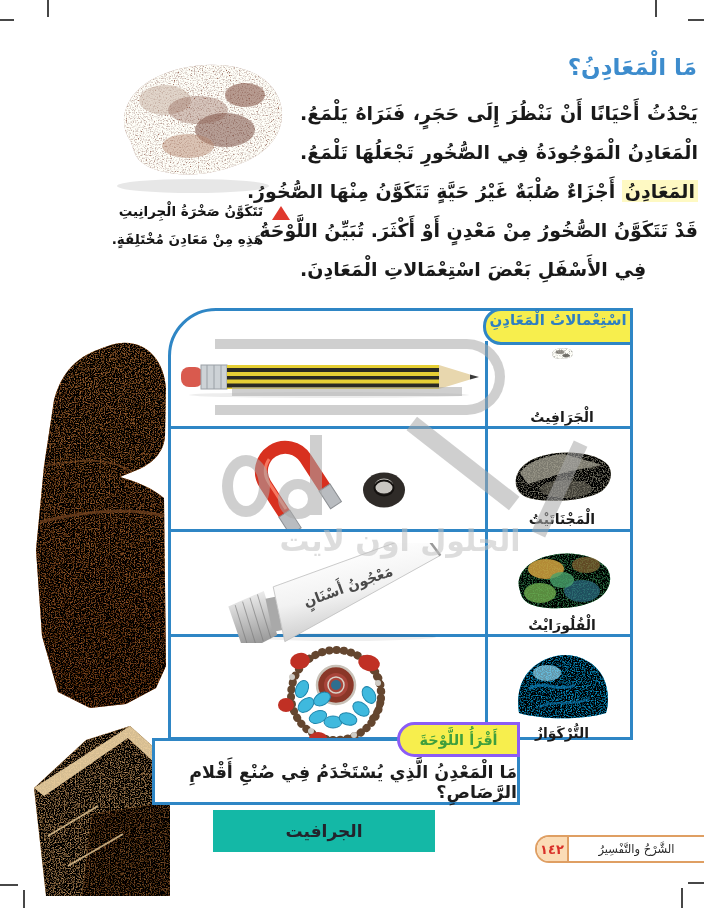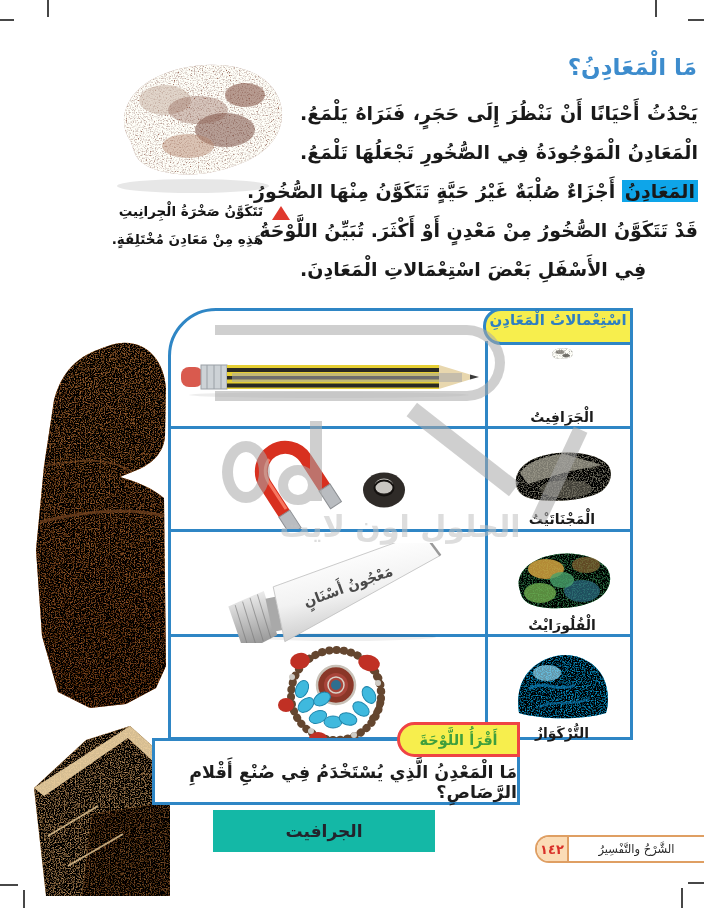--- a/index.html
+++ b/index.html
@@ -5,38 +5,38 @@
   html,body{margin:0;padding:0;background:#fff;}
   body{font-family:"DejaVu Sans",sans-serif;}
   .page{position:relative;width:704px;height:908px;background:#fff;overflow:hidden;direction:rtl;}
   .abs{position:absolute;}
   .crop{position:absolute;background:#474747;}
   
   .heading{font-size:23px;font-weight:bold;color:#3d8ccd;text-align:right;}
   .para{font-size:19px;font-weight:600;color:#191919;}
   .pline{height:39px;line-height:39px;text-align:justify;text-align-last:justify;white-space:nowrap;}
   .pline.last{text-align:left;text-align-last:left;}
-  .hl{background:#0ea5e9;padding:0 3px;}
+  .hl{background:#fef9c3;padding:0 3px;}
   
   .caption{font-size:13.5px;font-weight:bold;color:#151515;line-height:28px;text-align:right;}
   .tri{width:0;height:0;border-left:9px solid transparent;border-right:9px solid transparent;border-bottom:14px solid #e0392e;}
   
   .utable{background:#fff;border:3px solid #2f86c5;border-radius:48px 0 0 0;box-sizing:border-box;}
   .tline{position:absolute;background:#2f86c5;}
   .ttab{position:absolute;background:#f7ee4d;border:3px solid #2f86c5;border-radius:18px 0 0 18px;box-sizing:border-box;display:flex;justify-content:center;font-size:15px;font-weight:bold;color:#2f7fc1;}
   .mcell{position:absolute;display:flex;flex-direction:column;align-items:center;justify-content:flex-end;}
   .mname{font-size:14px;font-weight:bold;color:#1b1b1b;margin-top:2px;}
   
   .wm{pointer-events:none;opacity:.55;z-index:20;}
   .wm div{position:absolute;}
   .wmbar{background:#a9a9a9;}
   .wmtxt-ar{font-size:30px;font-weight:bold;color:#c2c2c2;letter-spacing:1px;text-align:center;}
   .wmtxt-en{font-size:18px;color:#bdbdbd;letter-spacing:7px;text-align:center;font-family:"DejaVu Sans",sans-serif;}
   
-  .readpill{background:#f7ee4d;border:3px solid #ef4444;border-radius:18px 0 0 18px;box-sizing:border-box;display:flex;align-items:center;justify-content:center;font-size:14.5px;font-weight:bold;color:#3f9f3d;z-index:40;}
+  .readpill{background:#f7ee4d;border:3px solid #8b5cf6;border-radius:18px 0 0 18px;box-sizing:border-box;display:flex;align-items:center;justify-content:center;font-size:14.5px;font-weight:bold;color:#3f9f3d;z-index:40;}
   .qbox{background:#fff;border:3px solid #2f86c5;box-sizing:border-box;display:flex;align-items:flex-end;justify-content:center;font-size:17.5px;font-weight:600;color:#1c1c1c;z-index:35;}
   .abox{background:#14b8a6;display:flex;align-items:center;justify-content:center;font-size:17px;font-weight:bold;color:#23232c;z-index:35;}
   
   .footpill{border:2px solid #df9f63;border-right:none;border-radius:14px 0 0 14px;box-sizing:border-box;display:flex;align-items:stretch;z-index:40;background:#fff;}
   .footlabel{flex:1;display:flex;align-items:center;justify-content:center;font-size:11.5px;font-weight:normal;color:#2b2b2b;}
   .footdiv{width:2px;background:#df9f63;}
   .footnum{flex:0 0 30px;background:#fbdcb6;border-radius:12px 0 0 12px;display:flex;align-items:center;justify-content:center;font-size:13px;font-weight:bold;color:#d92f28;}
 </style>
 </head>
 <body>
@@ -244,21 +244,21 @@
       <svg width="106" height="74" viewBox="0 0 106 74">
         <path filter="url(#spkd)" d="M10,64 C6,38 16,18 40,9 C62,1 84,10 94,28 C100,40 100,54 97,64 C70,72 30,70 10,64 Z" fill="#17a5df"></path>
         <path d="M20,40 C35,30 50,44 66,36" stroke="#0c7ab2" stroke-width="3" fill="none" opacity="0.7"></path>
         <path d="M30,58 C45,50 62,58 80,50" stroke="#0c7ab2" stroke-width="2.5" fill="none" opacity="0.6"></path>
         <ellipse cx="38" cy="24" rx="14" ry="8" fill="#8fd9f4" opacity="0.7"></ellipse>
       </svg>
       <div class="mname">التُّرْكَوَازُ</div>
     </div>
   </div>
 
-  <div class="abs wm" style="left:160px;top:313px;width:480px;height:280px;text-decoration:underline;">
+  <div class="abs wm" style="left:160px;top:327px;width:480px;height:280px;text-decoration:underline;">
     <div style="left:55px;top:12px;width:290px;height:76px;border:10px solid #a9a9a9;border-left:none;border-radius:0 44px 44px 0;box-sizing:border-box;"></div>
     <div class="wmbar" style="left:72px;top:60px;width:230px;height:9px;"></div>
     <div style="left:62px;top:128px;width:48px;height:62px;border:11px solid #a9a9a9;border-radius:50%;box-sizing:border-box;"></div>
     <div class="wmbar" style="left:150px;top:108px;width:12px;height:80px;"></div>
     <div style="left:118px;top:152px;width:40px;height:40px;border:10px solid #a9a9a9;border-radius:50%;box-sizing:border-box;"></div>
     <div class="wmbar" style="left:238px;top:128px;width:130px;height:17px;transform:rotate(38deg);"></div>
     <div class="wmbar" style="left:392px;top:112px;width:15px;height:100px;transform:rotate(25deg);"></div>
     <div class="wmtxt-ar" style="left:20px;top:196px;width:440px;">الحلول اون لايت</div>
   </div>
 

